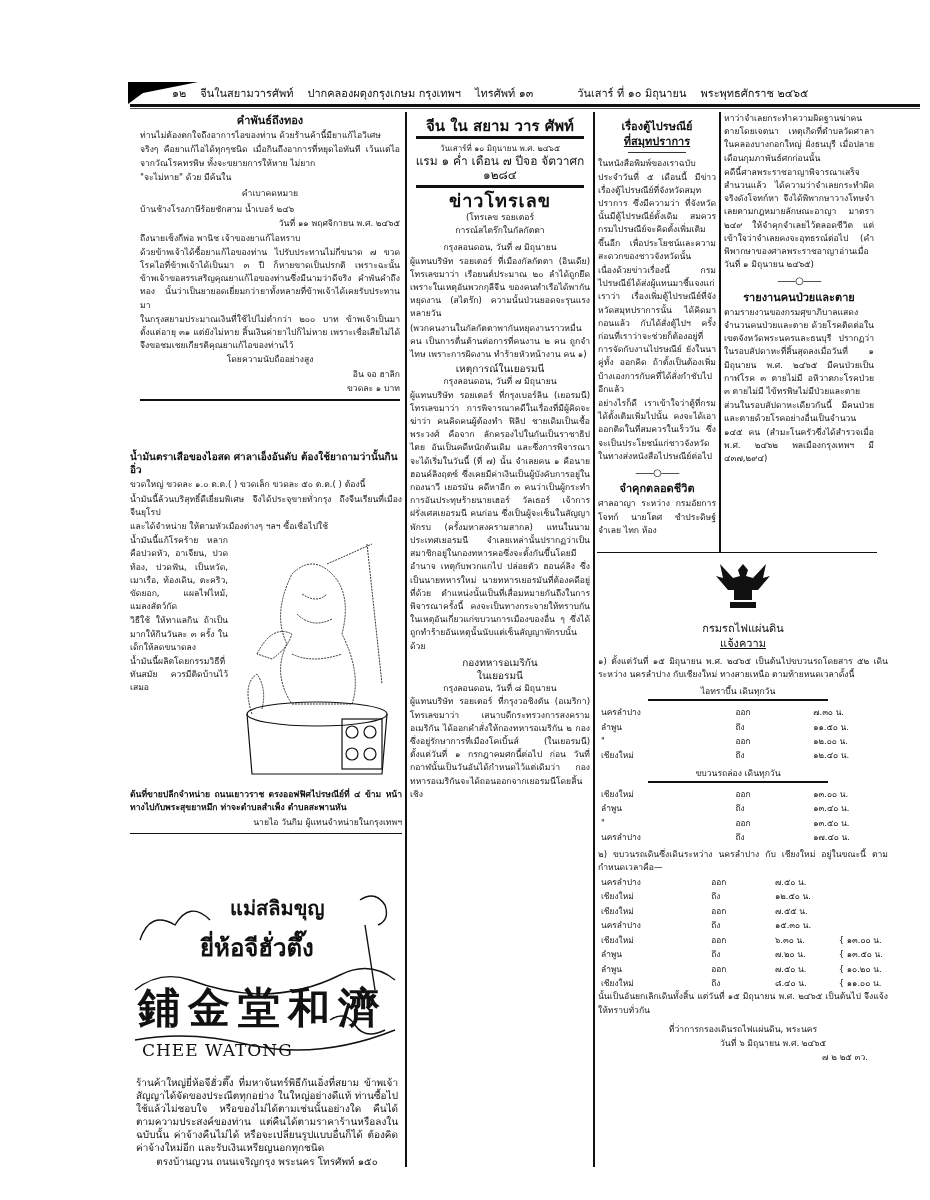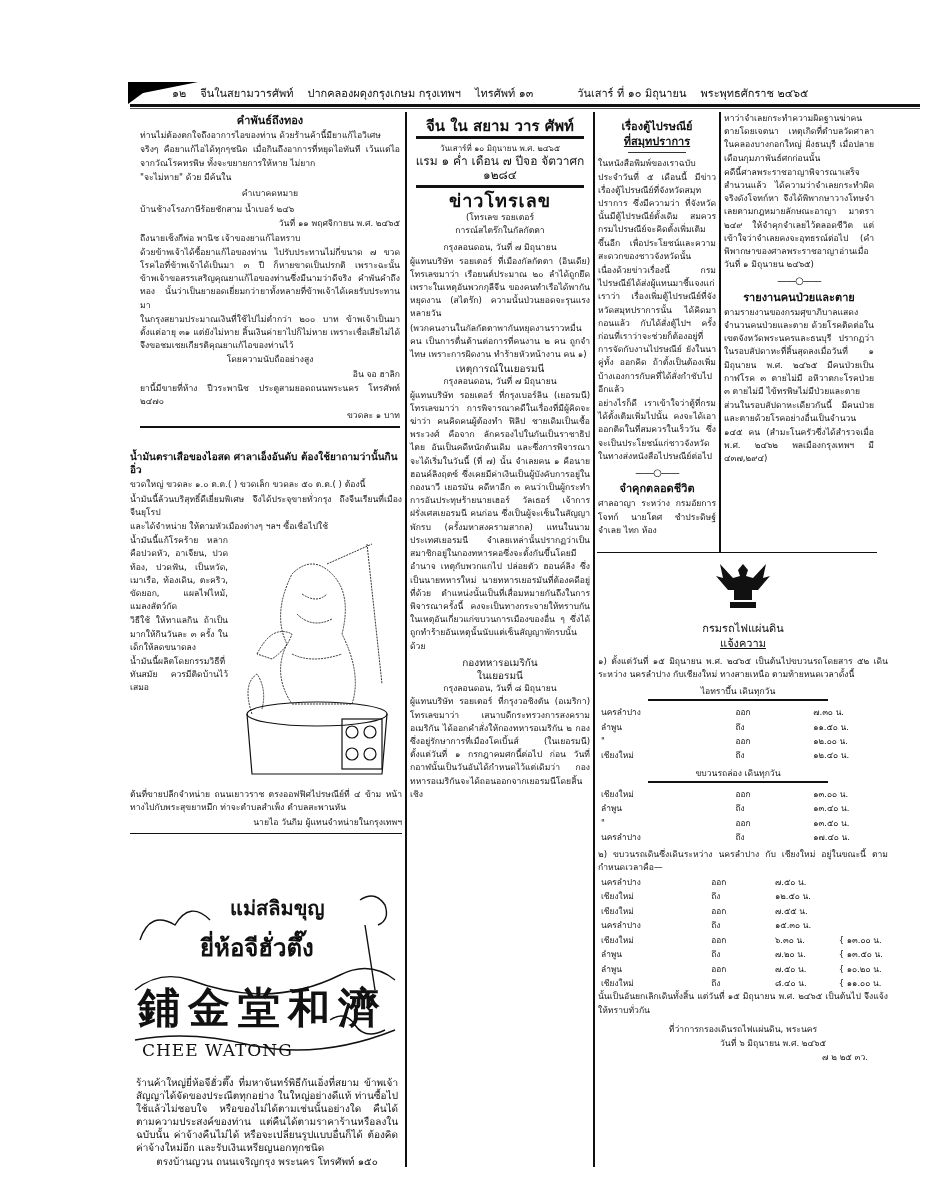--- a/index.html
+++ b/index.html
@@ -57,21 +57,20 @@
     <p>จริงๆ คือยาแก้ไอได้ทุกๆชนิด เมื่อกินถึงอาการที่หยุดไอทันที เว้นแต่ไอจากวัณโรคทรพิษ ทั้งจะขยายการให้หาย ไม่ยาก</p>
     <p>"จะไม่หาย" ด้วย มีค้นใน</p>
     <div class="center" style="margin:3px 0;">คำเบาคดหมาย</div>
     <p>บ้านช้างโรงภาษีร้อยชักสาม น้ำเบอร์ ๒๔๖</p>
     <p class="right">วันที่ ๑๑ พฤศจิกายน พ.ศ. ๒๔๖๕</p>
     <p>ถึงนายเช็งกีพ่อ พานิช เจ้าของยาแก้ไอทราบ</p>
     <p>ด้วยข้าพเจ้าได้ซื้อยาแก้ไอของท่าน ไปรับประทานไม่กี่ขนาด ๗ ขวด โรคไอที่ข้าพเจ้าได้เป็นมา ๓ ปี ก็หายขาดเป็นปรกติ เพราะฉะนั้นข้าพเจ้าขอสรรเสริญคุณยาแก้ไอของท่านซึ่งมีนามว่าดีจริง คำพันคำถึงทอง นั้นว่าเป็นยายอดเยี่ยมกว่ายาทั้งหลายที่ข้าพเจ้าได้เคยรับประทานมา</p>
     <p>ในกรุงสยามประมาณเงินที่ใช้ไปไม่ต่ำกว่า ๒๐๐ บาท ข้าพเจ้าเป็นมาตั้งแต่อายุ ๓๑ แต่ยังไม่หาย สิ้นเงินค่ายาไปก็ไม่หาย เพราะเชื่อเสียไม่ได้ จึงขอชมเชยเกียรติคุณยาแก้ไอของท่านไว้</p>
     <p class="center">โดยความนับถืออย่างสูง</p>
     <p class="right">อิน จอ ฮาลิก</p>
-    <p>ยานี้มีขายที่ห้าง ปีวระพานิช ประตูสามยอดถนนพระนคร โทรศัพท์ ๒๔๗๐</p>
     <p class="right">ขวดละ ๑ บาท</p>
     <div class="hsep"></div>
   </div>
 
   <div class="col" style="left:130px;top:448px;width:272px;">
     <div class="h1" style="text-align:left;font-size:10px;">น้ำมันตราเสือของไอสด ศาลาเอ็งอันดับ ต้องใช้ยาถามว่านั้นกินอิ่ว</div>
     <p>ขวดใหญ่ ขวดละ ๑.๐ ต.ต.( ) ขวดเล็ก ขวดละ ๕๐ ต.ต.( ) ต้องนี้</p>
     <p>น้ำมันนี้ล้วนบริสุทธิ์ดีเยี่ยมพิเศษ จึงได้ประจุขายทั่วกรุง ถึงจีนเรียนที่เมืองจีนยุโรป</p>
     <p>และได้จำหน่าย ให้ตามหัวเมืองต่างๆ ฯลฯ ซื้อเชื่อไปใช้</p>
     <div style="display:flex;gap:4px;">
@@ -97,21 +96,21 @@
             <path d="M15 180 L20 240 L150 240 L155 180"></path>
             <rect x="110" y="185" width="40" height="50"></rect>
             <circle cx="120" cy="198" r="6"></circle>
               <circle cx="138" cy="198" r="6"></circle>
             <circle cx="120" cy="220" r="6"></circle>
               <circle cx="138" cy="220" r="6"></circle>
           </g>
         </svg>
       </div>
     </div>
-    <p style="margin-top:4px;">ต้นที่ขายปลีกจำหน่าย ถนนเยาวราช ตรงออฟฟิศไปรษณีย์ที่ ๔ ข้าม หน้าทางไปกับพระสุขยาหมึก ท่าจะตำบลสำเพ็ง ตำบลสะพานหัน</p>
+    <p style="margin-top:4px;font-weight:bold;">ต้นที่ขายปลีกจำหน่าย ถนนเยาวราช ตรงออฟฟิศไปรษณีย์ที่ ๔ ข้าม หน้าทางไปกับพระสุขยาหมึก ท่าจะตำบลสำเพ็ง ตำบลสะพานหัน</p>
     <p class="right">นายไอ วันกิม ผู้แทนจำหน่ายในกรุงเทพฯ</p>
     <div class="hsep" style="height:1px;"></div>
   </div>
 
   <div class="ad" style="left:130px;top:880px;width:272px;height:300px;">
     <svg width="272" height="190" viewBox="0 0 272 190">
       <g fill="none" stroke="#111" stroke-width="1.4">
         <path d="M10 60 Q20 30 45 45 Q60 20 80 40"></path>
         <path d="M5 110 Q30 90 60 100 Q140 130 210 95 Q240 80 265 100"></path>
         <path d="M5 160 Q60 150 120 165 Q190 180 265 150"></path>

